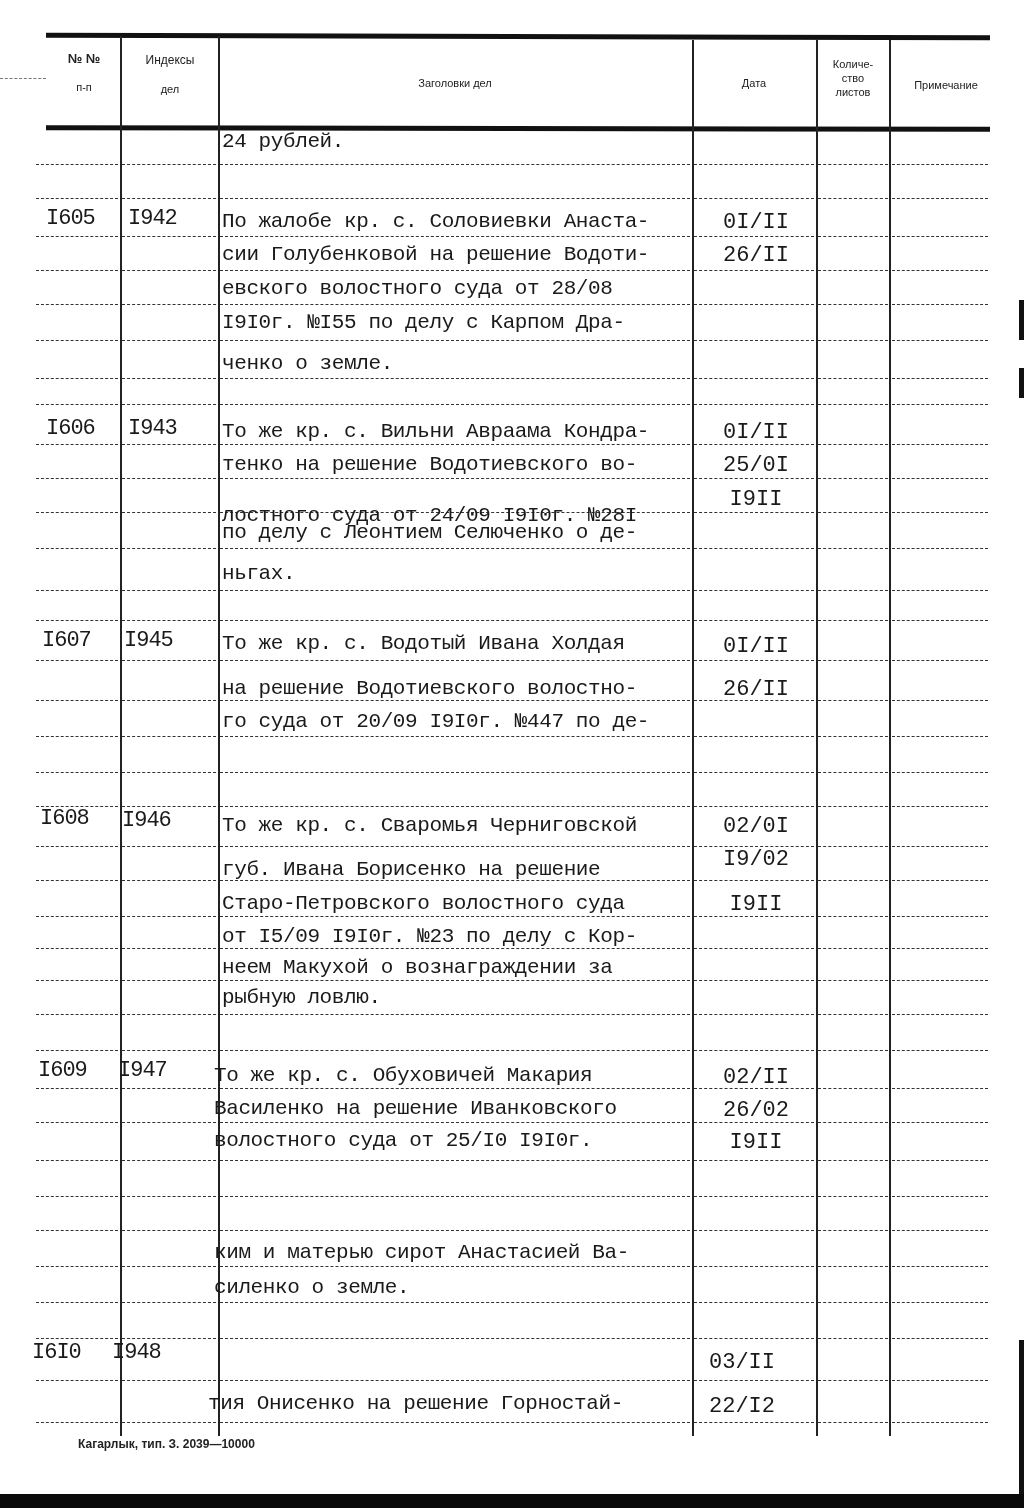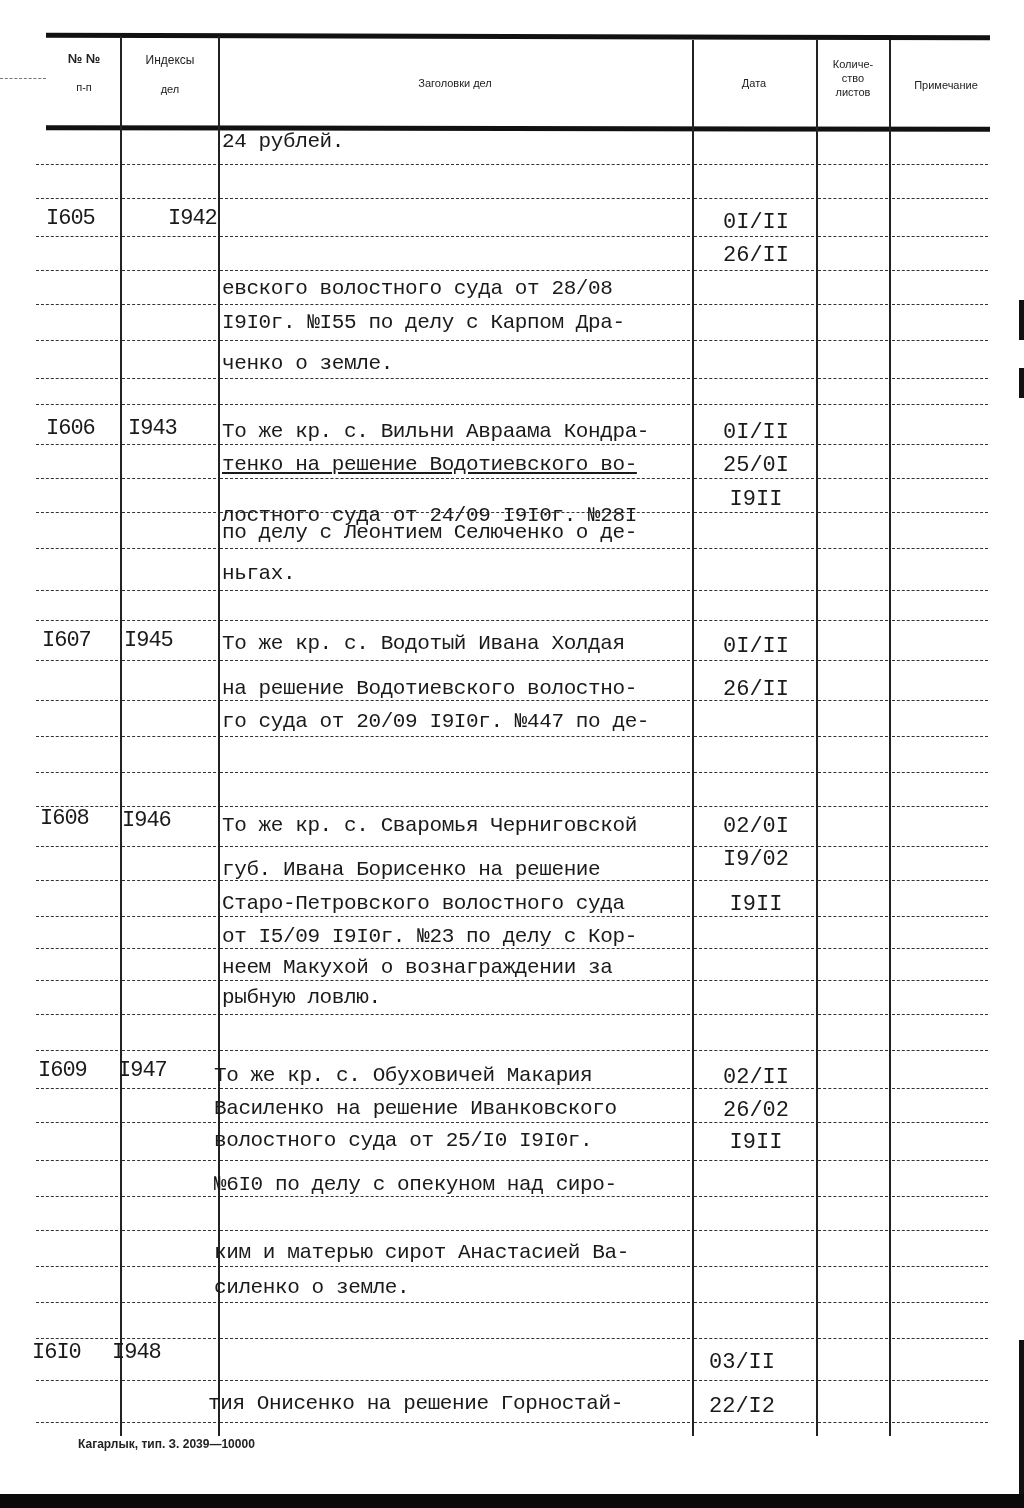--- a/index.html
+++ b/index.html
@@ -275,31 +275,33 @@
       <div class="hline" style="left: 122px; top: 1422px; width: 94px;"></div>
       <div class="hline" style="left: 220px; top: 1422px; width: 470px;"></div>
       <div class="hline" style="left: 694px; top: 1422px; width: 120px;"></div>
       <div class="hline" style="left: 818px; top: 1422px; width: 70px;"></div>
       <div class="hline" style="left: 892px; top: 1422px; width: 96px;"></div>
     </div>
 
   <div class="line-text" style="top:130px;">24 рублей.</div>
 
   <div class="cell-num" style="left:46px; top:206px;">I605</div>
-  <div class="cell-idx" style="left:128px; top:206px;margin-left:40px;">I942</div>
+  <div class="cell-idx" style="left:128px; top:206px;">I942</div>
+  <div class="line-text" style="top:210px;">По жалобе кр. с. Соловиевки Анаста-</div>
+  <div class="line-text" style="top:243px;">сии Голубенковой на решение Водоти-</div>
   <div class="line-text" style="top:277px;">евского волостного суда от 28/08</div>
   <div class="line-text" style="top:311px;">I9I0г. №I55 по делу с Карпом Дра-</div>
   <div class="line-text" style="top:352px;">ченко о земле.</div>
   <div class="date-text" style="top:210px;">0I/II</div>
   <div class="date-text" style="top:243px;">26/II</div>
 
   <div class="cell-num" style="left:46px; top:416px;">I606</div>
   <div class="cell-idx" style="left:128px; top:416px;">I943</div>
   <div class="line-text" style="top:420px;">То же кр. с. Вильни Авраама Кондра-</div>
-  <div class="line-text" style="top:453px;text-decoration:underline;">тенко на решение Водотиевского во-</div>
+  <div class="line-text" style="top:453px;">тенко на решение Водотиевского во-</div>
   <div class="line-text" style="top:504px;">лостного суда от 24/09 I9I0г. №28I</div>
   <div class="line-text" style="top:521px;">по делу с Леонтием Селюченко о де-</div>
   <div class="line-text" style="top:562px;">ньгах.</div>
   <div class="date-text" style="top:420px;">0I/II</div>
   <div class="date-text" style="top:453px;">25/0I</div>
   <div class="date-text" style="top:487px;">I9II</div>
 
   <div class="cell-num" style="left:42px; top:628px;">I607</div>
   <div class="cell-idx" style="left:124px; top:628px;">I945</div>
   <div class="line-text" style="top:632px;">То же кр. с. Водотый Ивана Холдая</div>
@@ -318,21 +320,20 @@
   <div class="line-text" style="top:986px;">рыбную ловлю.</div>
   <div class="date-text" style="top:814px;">02/0I</div>
   <div class="date-text" style="top:847px;">I9/02</div>
   <div class="date-text" style="top:892px;">I9II</div>
 
   <div class="cell-num" style="left:38px; top:1058px;">I609</div>
   <div class="cell-idx" style="left:118px; top:1058px;">I947</div>
   <div class="line-text" style="left:214px; top:1064px;">То же кр. с. Обуховичей Макария</div>
   <div class="line-text" style="left:214px; top:1097px;">Василенко на решение Иванковского</div>
   <div class="line-text" style="left:214px; top:1129px;">волостного суда от 25/I0 I9I0г.</div>
-  <div class="line-text" style="left:214px; top:1173px;">№6I0 по делу с опекуном над сиро-</div>
   <div class="line-text" style="left:214px; top:1241px;">ким и матерью сирот Анастасией Ва-</div>
   <div class="line-text" style="left:214px; top:1276px;">силенко о земле.</div>
   <div class="date-text" style="top:1065px;">02/II</div>
   <div class="date-text" style="top:1098px;">26/02</div>
   <div class="date-text" style="top:1130px;">I9II</div>
 
   <div class="cell-num" style="left:32px; top:1340px;">I6I0</div>
   <div class="cell-idx" style="left:112px; top:1340px;">I948</div>
   <div class="line-text" style="left:208px; top:1392px;">тия Онисенко на решение Горностай-</div>
   <div class="date-text" style="left:686px; top:1350px;">03/II</div>

